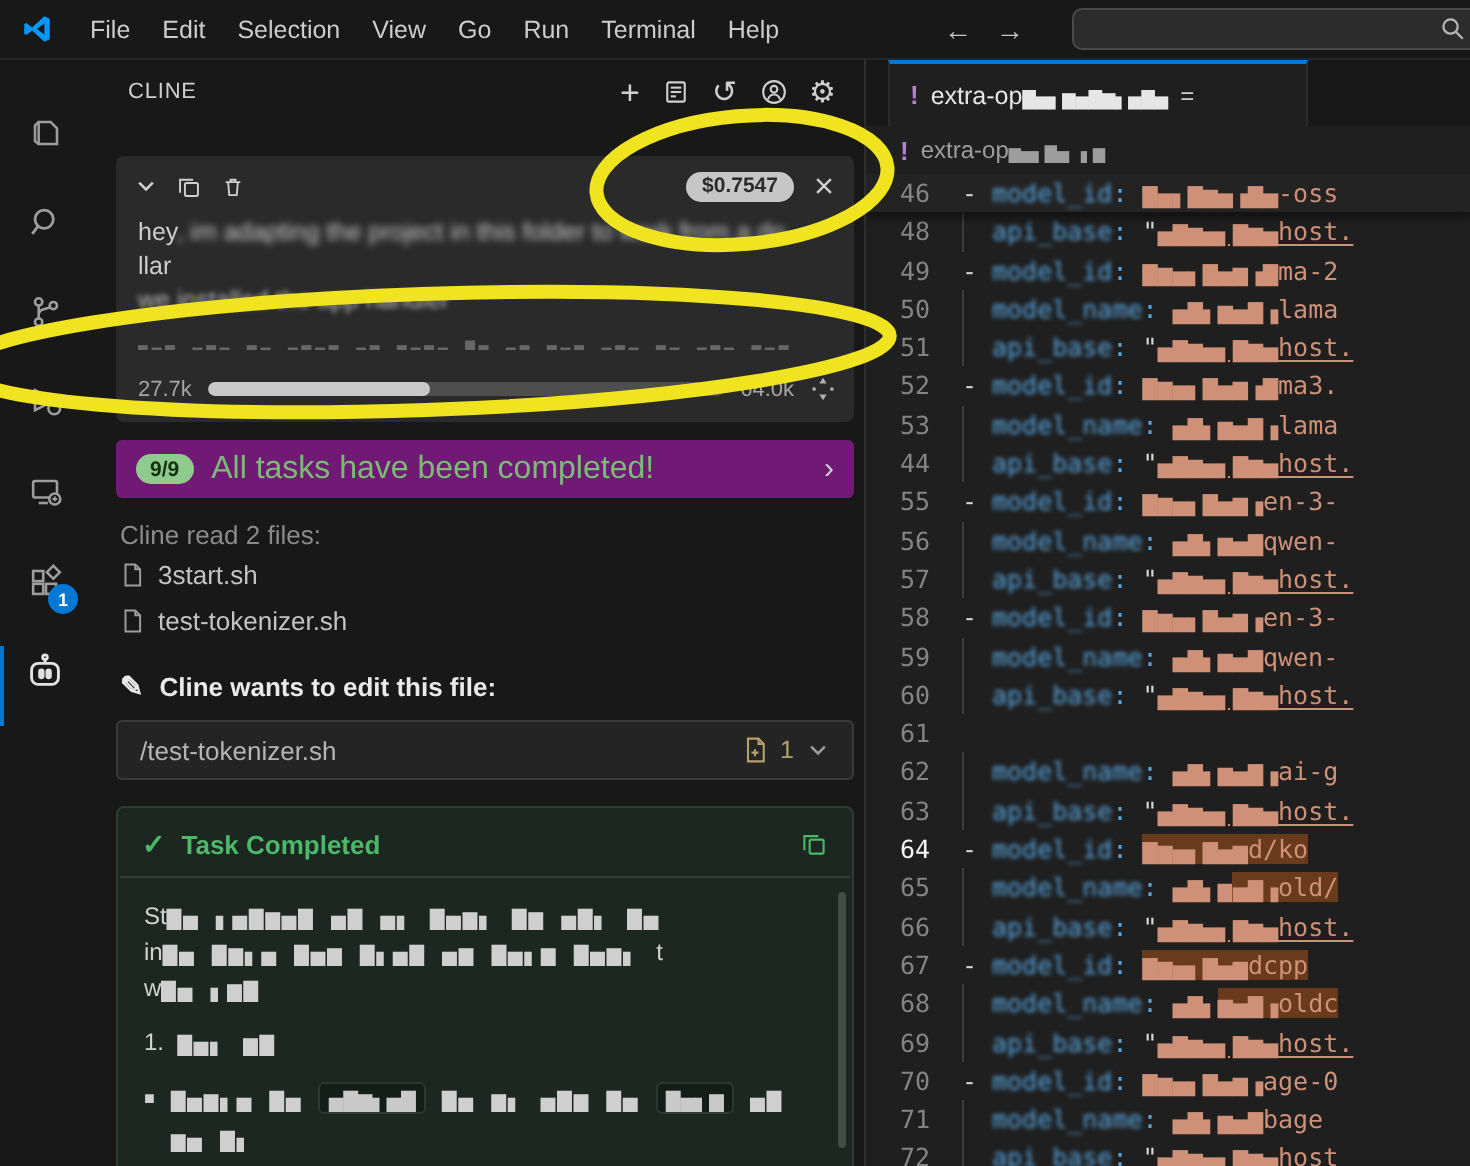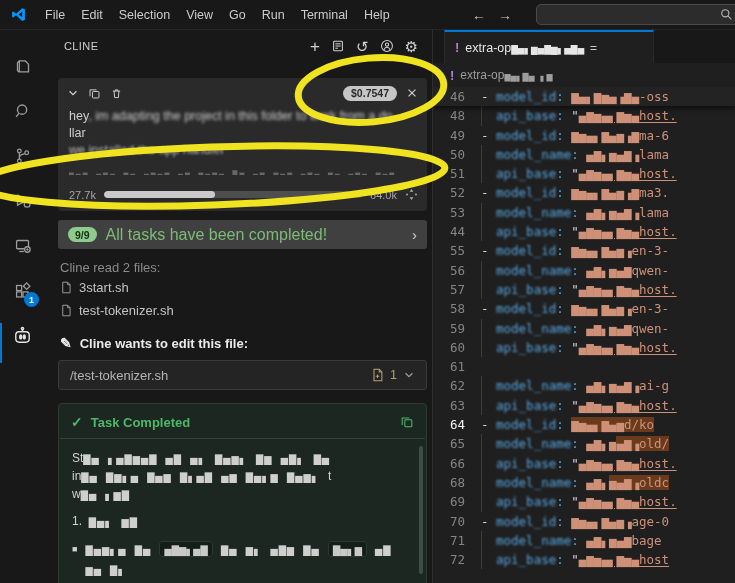--- a/index.html
+++ b/index.html
@@ -44,21 +44,21 @@
   .tc-body { padding:0 11px 2px 11px; font-size:12.5px; line-height:17px; color:#cdcdcd; }
   .smudge { filter:blur(1.8px); }
   .smudge-light { filter:blur(1.2px); opacity:.85; }
   .dimrow { font-size:8px; letter-spacing:2px; color:#9a9a9a; opacity:.55; margin-top:3px;
     font-family:"DejaVu Sans Mono", monospace; white-space:nowrap; overflow:hidden; }
   .progress-row { display:flex; align-items:center; gap:8px; padding:7px 9px 10px 11px; }
   .plabel { font-size:11px; color:#a5a5a5; }
   .pbar { flex:1; height:7px; background:#4e4e4e; border-radius:4px; overflow:hidden; }
   .pfill { height:100%; background:#c9c9c9; border-radius:4px; }
 
-  .tasksrow { margin:9px 5px 0 13px; height:29px; background:#404040; border-radius:3px;
+  .tasksrow { margin:9px 5px 0 13px; height:29px; background:#701a75; border-radius:3px;
     display:flex; align-items:center; padding:0 10px; gap:9px; }
   .pill99 { background:#8fca8f; color:#14320f; font-size:10.5px; font-weight:bold; padding:1.5px 7px; border-radius:9px; }
   .tasksrow .lbl { color:#7cbb76; font-size:16px; }
   .tasksrow .chev { margin-left:auto; color:#cfcfcf; font-size:15px; }
 
   .read-label { margin:11px 5px 1px 15px; font-size:13px; color:#8b8b8b; }
   .file-row { display:flex; align-items:center; gap:7px; padding:4px 0 4px 15px; font-size:13px; color:#c3c3c3; }
 
   .edit-label { margin:13px 5px 9px 15px; font-size:13px; font-weight:bold; color:#eaeaea;
     display:flex; align-items:center; gap:8px; }
@@ -352,21 +352,21 @@
     <span class="codec"><span class="dash" style="display: inline-block;">-</span><span class="k">model_id</span><span class="colon">:</span><span> </span><span class="q"></span><span class="val"><span class="b">▆▄▖▆▅▄▗▆▄</span><span class="tl">-oss</span></span></span>
   </div>
           <div class="cl">
     <span class="num">48</span>
     
     <span class="codec"><span class="ind" style="display: inline-block;"></span><span class="k">api_base</span><span class="colon">:</span><span> </span><span class="q">"</span><span class="val url"><span class="b">▄▆▅▄▖▆▅▄</span><span class="tl">host.</span></span></span>
   </div>
           <div class="cl">
     <span class="num">49</span>
     
-    <span class="codec"><span class="dash" style="display: inline-block;">-</span><span class="k">model_id</span><span class="colon">:</span><span> </span><span class="q"></span><span class="val"><span class="b">▆▅▄▖▆▄▅▗▆</span><span class="tl">ma-6</span></span></span>
+    <span class="codec"><span class="dash" style="display: inline-block;">-</span><span class="k">model_id</span><span class="colon">:</span><span> </span><span class="q"></span><span class="val"><span class="b">▆▅▄▖▆▄▅▗▆</span><span class="tl">ma-2</span></span></span>
   </div>
           <div class="cl">
     <span class="num">50</span>
     
     <span class="codec"><span class="ind" style="display: inline-block;"></span><span class="k">model_name</span><span class="colon">:</span><span> </span><span class="q"></span><span class="val"><span class="b">▄▆▖▅▄▆▗</span><span class="tl">lama</span></span></span>
   </div>
           <div class="cl">
     <span class="num">51</span>
     
     <span class="codec"><span class="ind" style="display: inline-block;"></span><span class="k">api_base</span><span class="colon">:</span><span> </span><span class="q">"</span><span class="val url"><span class="b">▄▆▅▄▖▆▅▄</span><span class="tl">host.</span></span></span>
@@ -439,20 +439,25 @@
   </div>
           <div class="cl">
     <span class="num">65</span>
     
     <span class="codec"><span class="ind" style="display: inline-block;"></span><span class="k">model_name</span><span class="colon">:</span><span> </span><span class="q"></span><span class="val"><span class="b">▄▆▖▅</span><span class="hlwrap"><span class="hb">▄▆▗</span><span class="tl">old/</span></span></span></span>
   </div>
           <div class="cl">
     <span class="num">66</span>
     
     <span class="codec"><span class="ind" style="display: inline-block;"></span><span class="k">api_base</span><span class="colon">:</span><span> </span><span class="q">"</span><span class="val url"><span class="b">▄▆▅▄▖▆▅▄</span><span class="tl">host.</span></span></span>
+  </div>
+          <div class="cl">
+    <span class="num">67</span>
+    
+    <span class="codec"><span class="dash" style="display: inline-block;">-</span><span class="k">model_id</span><span class="colon">:</span><span> </span><span class="q"></span><span class="val"><span class="b"></span><span class="hlwrap"><span class="hb">▆▅▄▖▆▄▅</span><span class="tl">dcpp</span></span></span></span>
   </div>
           <div class="cl">
     <span class="num">68</span>
     
     <span class="codec"><span class="ind" style="display: inline-block;"></span><span class="k">model_name</span><span class="colon">:</span><span> </span><span class="q"></span><span class="val"><span class="b">▄▆▖</span><span class="hlwrap"><span class="hb">▅▄▆▗</span><span class="tl">oldc</span></span></span></span>
   </div>
           <div class="cl">
     <span class="num">69</span>
     
     <span class="codec"><span class="ind" style="display: inline-block;"></span><span class="k">api_base</span><span class="colon">:</span><span> </span><span class="q">"</span><span class="val url"><span class="b">▄▆▅▄▖▆▅▄</span><span class="tl">host.</span></span></span>

